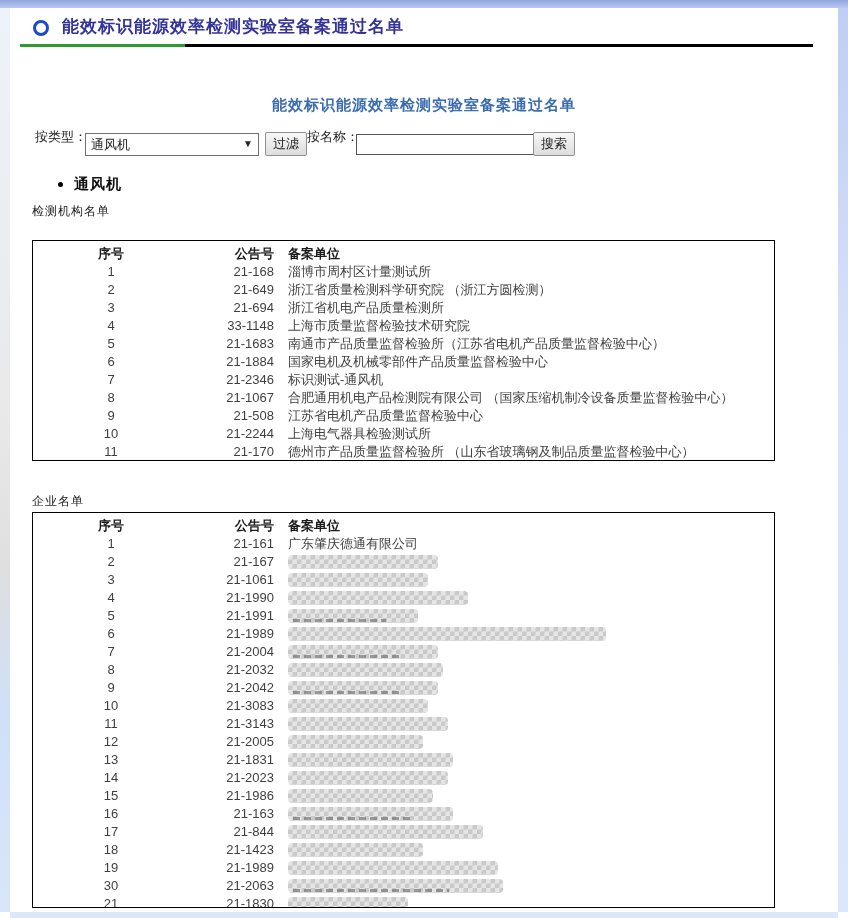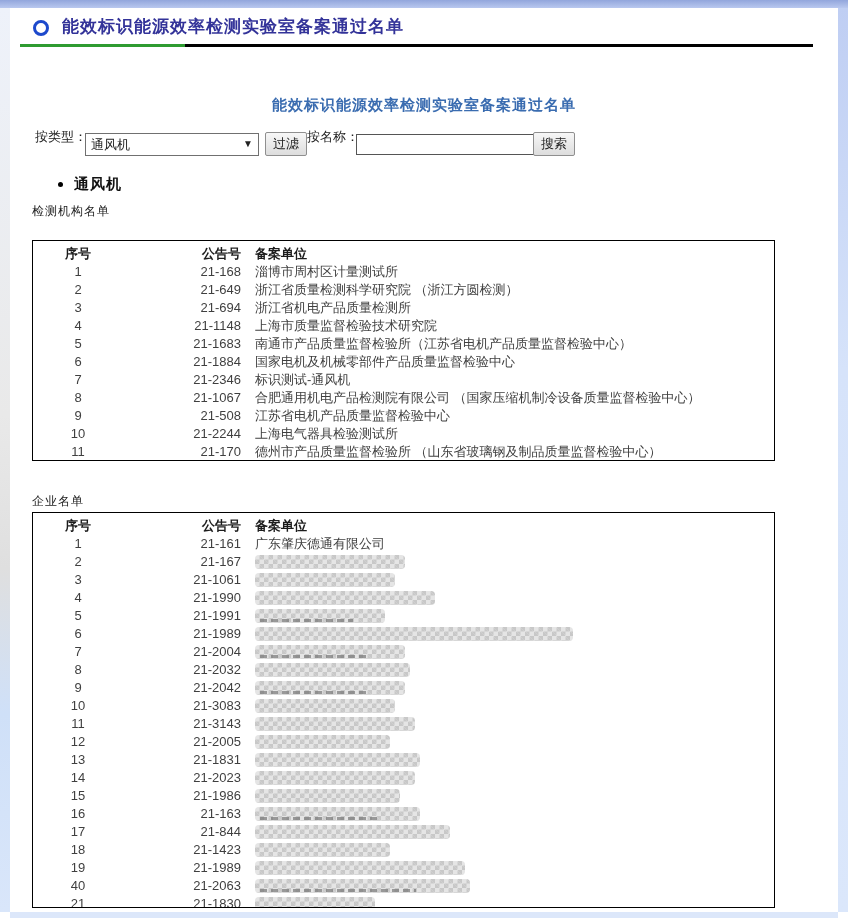--- a/index.html
+++ b/index.html
@@ -50,21 +50,21 @@
   .bullet-dot{width:5px;height:5px;border-radius:50%;background:#000;margin-right:11px;}
   .bullet-text{font-size:15px;font-weight:bold;color:#111;letter-spacing:1px;}
 
   
   .sec-head{position:absolute;left:32px;font-size:12px;color:#222;letter-spacing:1px;}
   .sec-head-1{top:203px;}
   .sec-head-2{top:477px;margin-top:16px;}
 
   
   .panel{position:absolute;left:32px;width:743px;border:1px solid #000;
-    background:#fff;box-sizing:border-box;padding-top:4px;overflow:hidden;}
+    background:#fff;box-sizing:border-box;padding-top:4px;overflow:hidden;padding-left:33px;}
   .panel-1{top:240px;height:221px;}
   .panel-2{top:512px;height:396px;}
   .t-row{display:flex;height:18px;line-height:18px;font-size:13px;color:#3f3f3f;white-space:nowrap;}
   .t-head{font-weight:bold;color:#1c1c1c;}
   .c1{width:90px;text-align:center;flex:none;}
   .c2{width:118px;text-align:right;flex:none;}
   .c3{flex:1;padding-left:14px;overflow:hidden;}
 
   
   .mosaic{position:relative;height:14px;margin-top:2px;border-radius:4px;
@@ -124,21 +124,21 @@
       <div class="c2">21-649</div>
       <div class="c3">浙江省质量检测科学研究院 （浙江方圆检测）</div>
     </div>
     <div class="t-row">
       <div class="c1">3</div>
       <div class="c2">21-694</div>
       <div class="c3">浙江省机电产品质量检测所</div>
     </div>
     <div class="t-row">
       <div class="c1">4</div>
-      <div class="c2">21-1148</div>
+      <div class="c2">33-1148</div>
       <div class="c3">上海市质量监督检验技术研究院</div>
     </div>
     <div class="t-row">
       <div class="c1">5</div>
       <div class="c2">21-1683</div>
       <div class="c3">南通市产品质量监督检验所（江苏省电机产品质量监督检验中心）</div>
     </div>
     <div class="t-row">
       <div class="c1">6</div>
       <div class="c2">21-1884</div>
@@ -303,21 +303,21 @@
       </div>
     </div>
     <div class="t-row">
       <div class="c1">19</div>
       <div class="c2">21-1989</div>
       <div class="c3">
         <div class="mosaic" style="width: 210px;"></div>
       </div>
     </div>
     <div class="t-row">
-      <div class="c1">40</div>
+      <div class="c1">30</div>
       <div class="c2">21-2063</div>
       <div class="c3">
         <div class="mosaic partial" style="width: 215px;"></div>
       </div>
     </div>
     <div class="t-row">
       <div class="c1">21</div>
       <div class="c2">21-1830</div>
       <div class="c3">
         <div class="mosaic" style="width: 120px;"></div>

